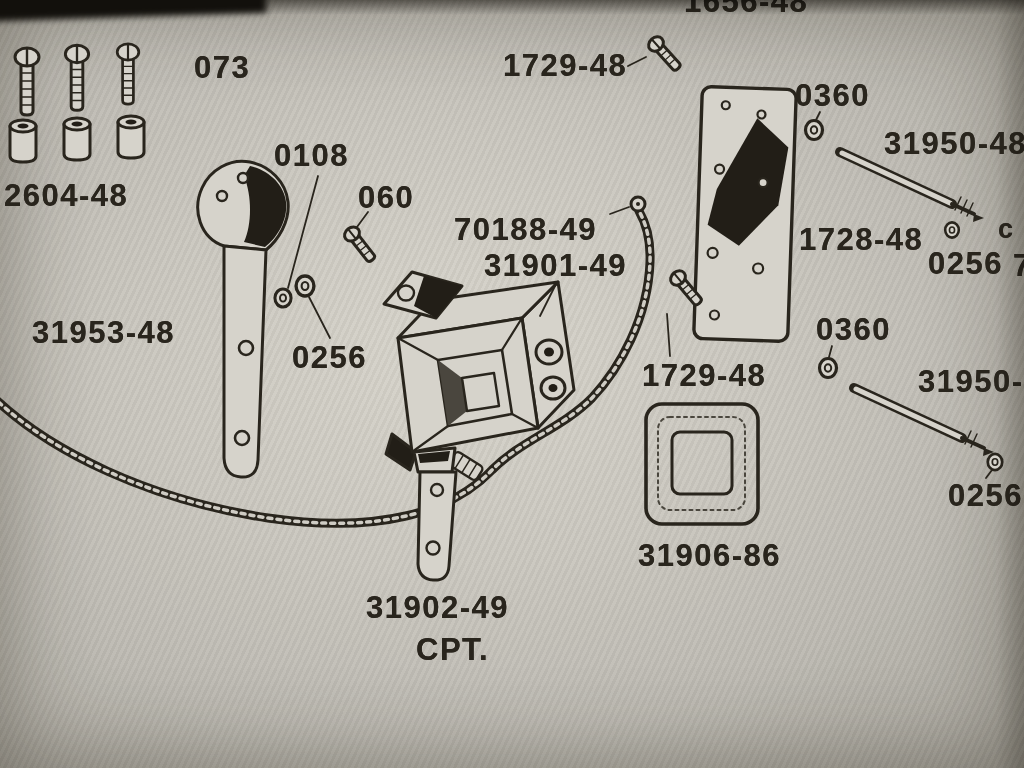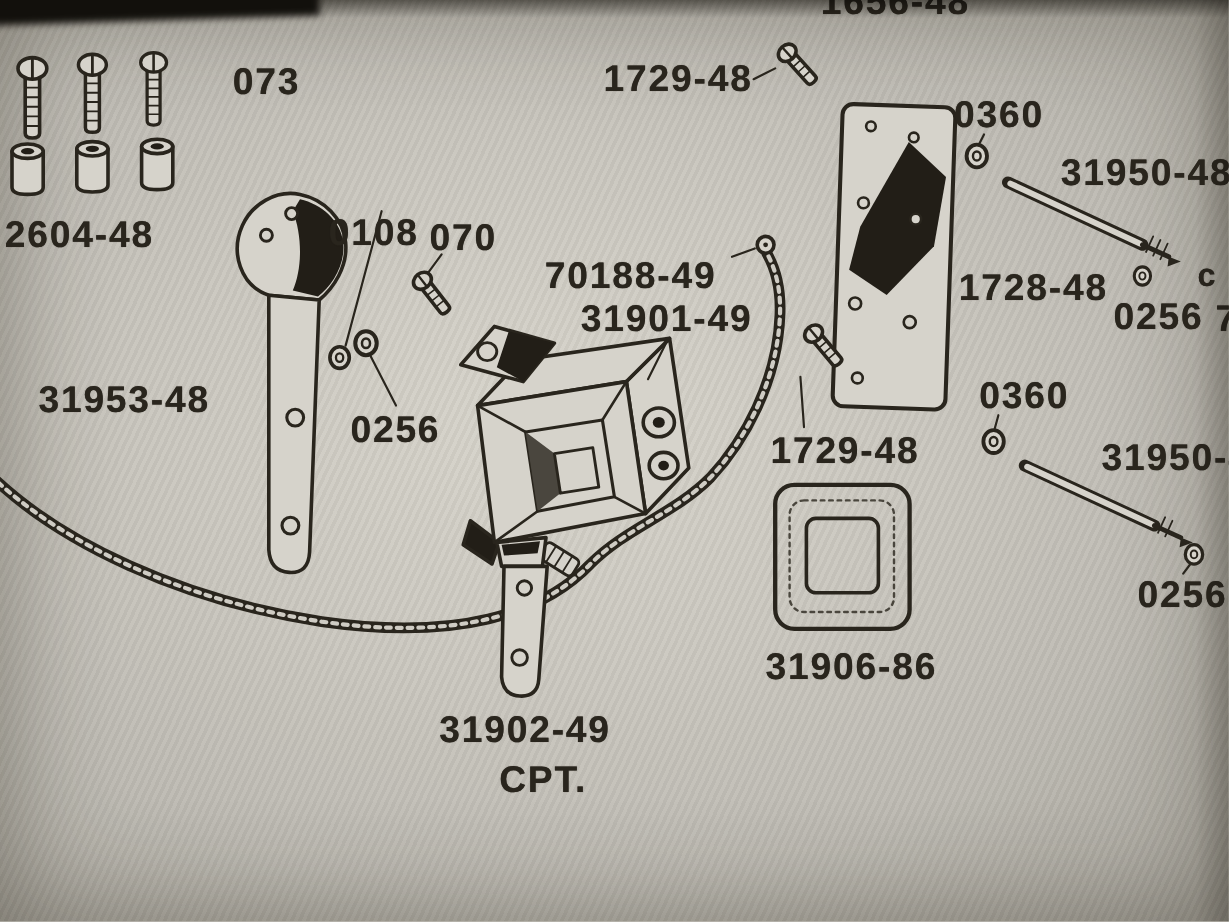--- a/index.html
+++ b/index.html
@@ -226,22 +226,22 @@
       <line x1="670" y1="356" x2="667" y2="314"></line>
       <line x1="820" y1="112" x2="816" y2="120"></line>
       <line x1="832" y1="346" x2="829" y2="357"></line>
       <line x1="986" y1="478" x2="992" y2="470"></line>
     </g>
   </g>
 </svg>
 
 <span class="label" style="left:162px; top:50px;margin-left:32px;">073</span>
 <span class="label" style="left:4px;  top:178px;">2604-48</span>
-<span class="label" style="left:274px; top:138px;margin-top:38px;">0108</span>
-<span class="label" style="left:358px; top:180px;">070</span>
+<span class="label" style="left:274px; top:138px;">0108</span>
+<span class="label" style="left:358px; top:180px;">060</span>
 <span class="label" style="left:32px;  top:300px;margin-top:15px;">31953-48</span>
 <span class="label" style="left:292px; top:340px;">0256</span>
 <span class="label" style="left:454px; top:196px;margin-top:16px;">70188-49</span>
 <span class="label" style="left:468px; top:248px;margin-left:16px;">31901-49</span>
 <span class="label" style="left:503px; top:48px;">1729-48</span>
 <span class="label" style="left:684px; top:-16px;">1656-48</span>
 <span class="label" style="left:795px; top:78px;">0360</span>
 <span class="label" style="left:884px; top:126px;">31950-48</span>
 <span class="label" style="left:799px; top:222px;">1728-48</span>
 <span class="label" style="left:928px; top:246px;">0256</span>

